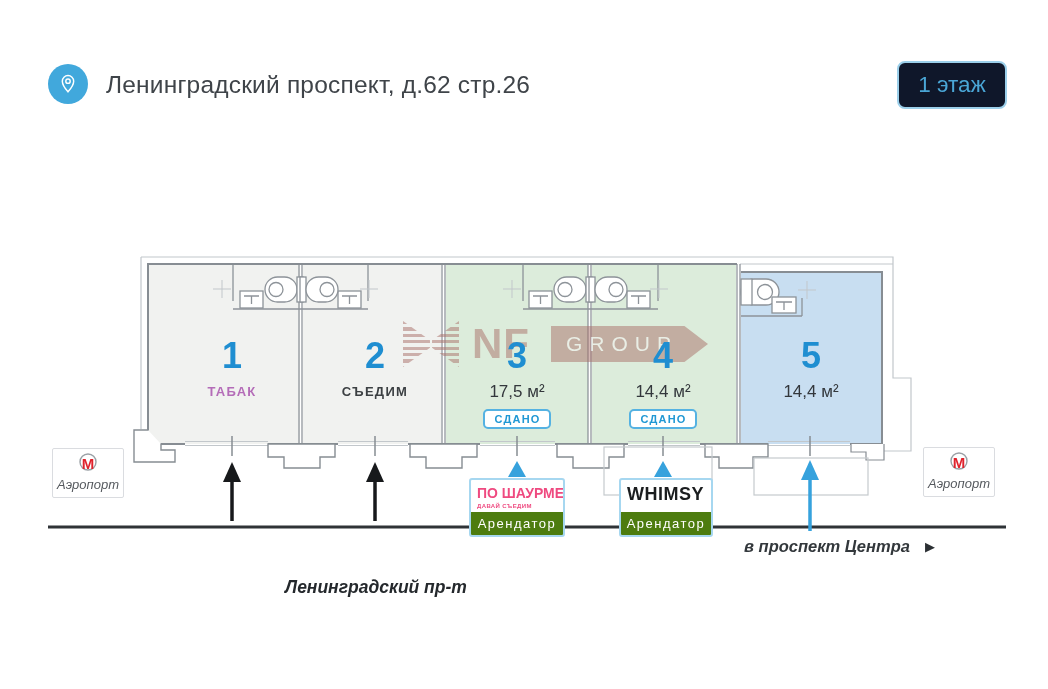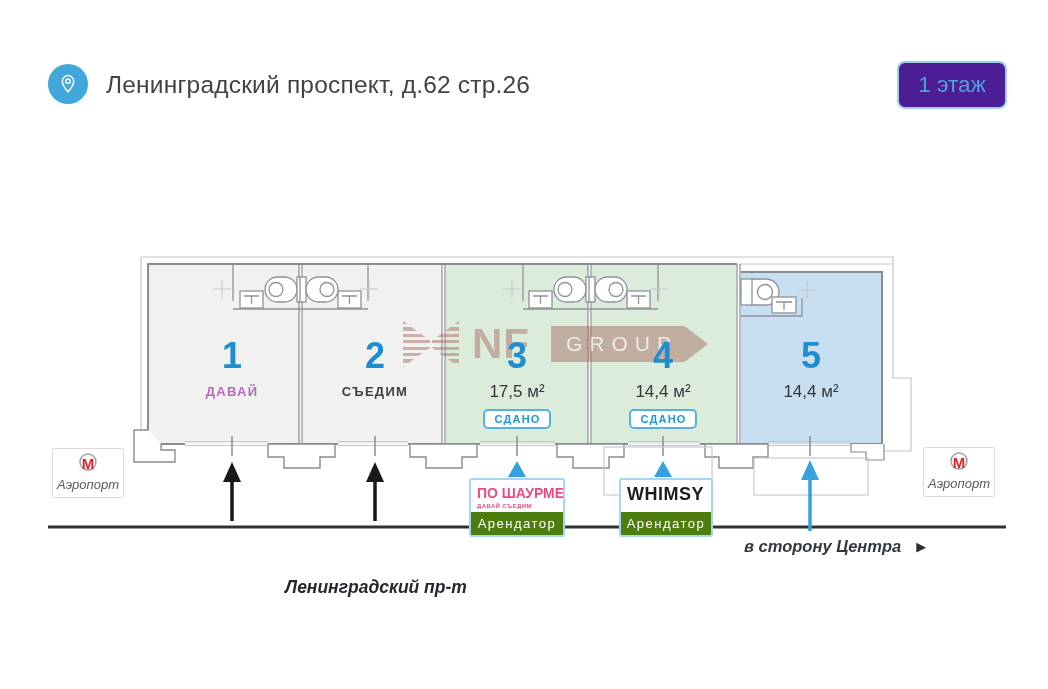--- a/index.html
+++ b/index.html
@@ -5,21 +5,21 @@
   * { margin:0; padding:0; box-sizing:border-box; }
   html,body { width:1048px; height:689px; }
   body { font-family:"Liberation Sans", sans-serif; background:#ffffff; position:relative; overflow:hidden; }
   .abs { position:absolute; }
 
   
   .pin-badge { left:48px; top:64px; width:40px; height:40px; border-radius:50%;
     background:#41a8dc; display:flex; align-items:center; justify-content:center; }
   .page-title { left:106px; top:71px; font-size:24.5px; color:#3f4449; letter-spacing:.2px; }
   .floor-btn { left:897px; top:61px; width:110px; height:48px; border:2px solid #9bcfea;
-    border-radius:8px; background:#4c1d95; color:#4aa6d6; font-size:22.5px;
+    border-radius:8px; background:#0f172a; color:#4aa6d6; font-size:22.5px;
     display:flex; align-items:center; justify-content:center; cursor:pointer; }
 
   
   .watermark { left:403px; top:321px; display:flex; align-items:center; opacity:.5; z-index:2; }
   .wm-stripes { width:27px; height:46px;
     background:repeating-linear-gradient(180deg,#a96f68 0 3.2px, transparent 3.2px 6.4px); }
   .wm-s-left  { clip-path:polygon(0 0,100% 42%,100% 58%,0 100%); }
   .wm-s-right { clip-path:polygon(0 42%,100% 0,100% 100%,0 58%); margin-left:2px; }
   .wm-nf { font-size:42px; font-weight:bold; color:#a96f68; margin-left:13px; letter-spacing:1px; line-height:46px; }
   .wm-banner { margin-left:21px; height:36px; line-height:36px; background:#a96f68;
@@ -169,21 +169,21 @@
 
 <div class="abs watermark">
   <div class="wm-stripes wm-s-left"></div>
   <div class="wm-stripes wm-s-right"></div>
   <div class="wm-nf">NF</div>
   <div class="wm-banner">GROUP</div>
 </div>
 
 <div class="abs unit" style="left:157px; top:337px;">
   <div class="unit-number">1</div>
-  <div class="unit-cat" style="color:#b46cb8;">ДАВАЙ</div>
+  <div class="unit-cat" style="color:#b46cb8;">ТАБАК</div>
 </div>
 <div class="abs unit" style="left:300px; top:337px;">
   <div class="unit-number">2</div>
   <div class="unit-cat" style="color:#3c4043;">СЪЕДИМ</div>
 </div>
 <div class="abs unit" style="left:442px; top:337px;">
   <div class="unit-number">3</div>
   <div class="unit-area">17,5 м²</div>
   <div class="status-badge">СДАНО</div>
 </div>
@@ -221,15 +221,15 @@
 </div>
 <div class="abs tenant-card" style="left:619px; top:478px; width:94px; height:59px;">
   <div class="body">
     <div class="t-name-2">WHIMSY</div>
   </div>
   <div class="tenant-footer">Арендатор</div>
 </div>
 
 <div class="abs street-name">Ленинградский пр-т</div>
 <div class="abs direction">
-  <span class="direction-text">в сторону Центра</span>
+  <span class="direction-text">в проспект Центра</span>
   <span class="direction-arrow">▶</span>
 </div>
 
 </body></html>

